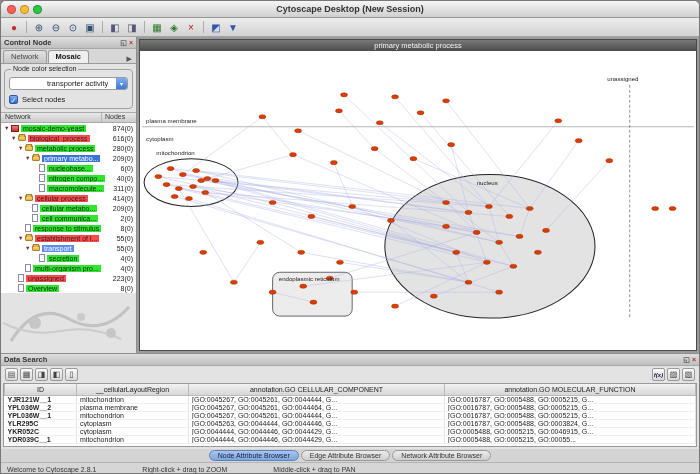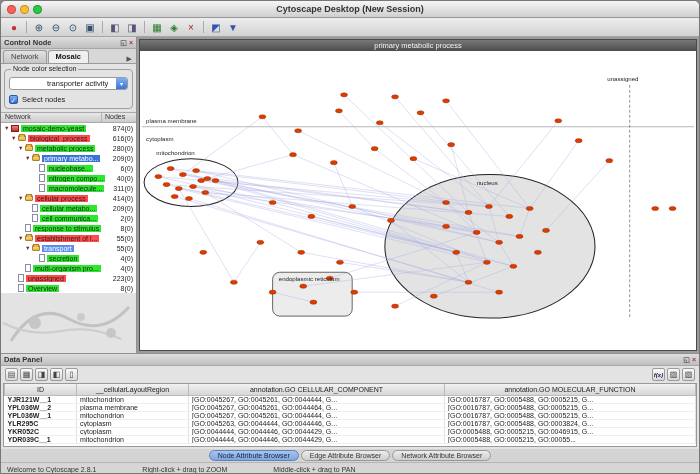--- a/index.html
+++ b/index.html
@@ -433,21 +433,21 @@
               <text x="458" y="30" font-size="6" fill="#222" font-family="&quot;Liberation Sans&quot;, sans-serif">unassigned</text>
             </svg>
         </div>
       </div>
     </div>
 
   </div>
 
   <div class="data-panel">
     <div class="panel-header">
-      <span>Data Panel</span>
+      <span>Data Search</span>
       <span class="ph-icons">
         <span>◱</span>
         <span class="closex">×</span>
       </span>
     </div>
     <div class="dp-toolbar">
       <span id="dp-left" style="display:flex;gap:2px;">
           <span class="dpicon">▤</span>
           <span class="dpicon">▦</span>
           <span class="dpicon">◨</span>

